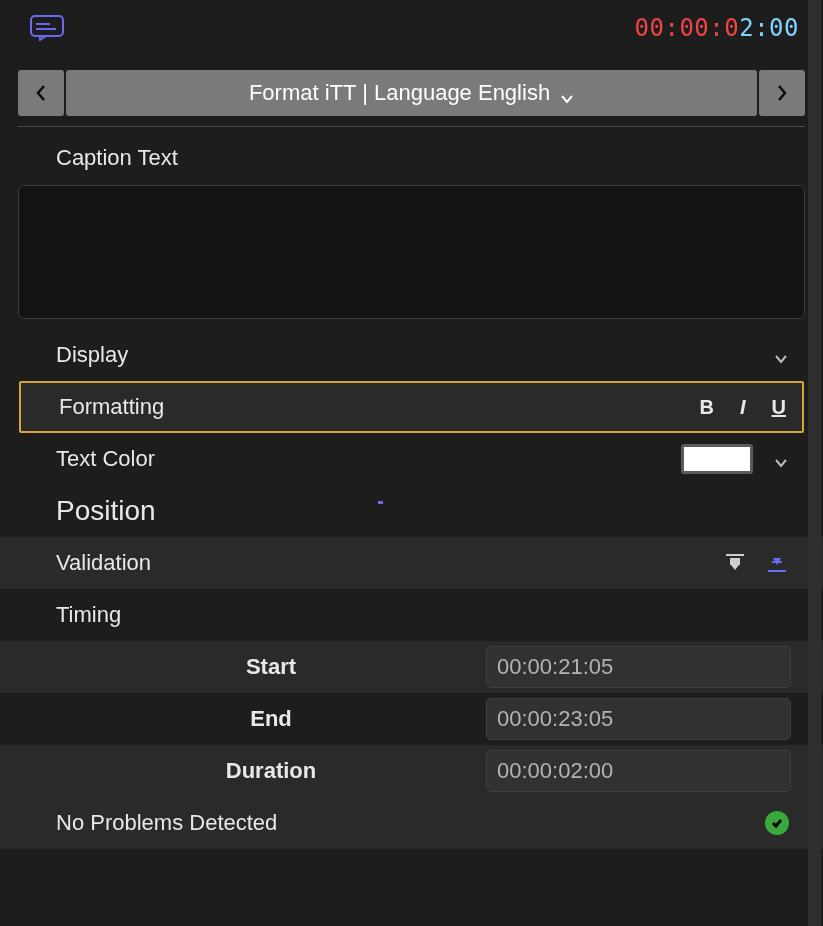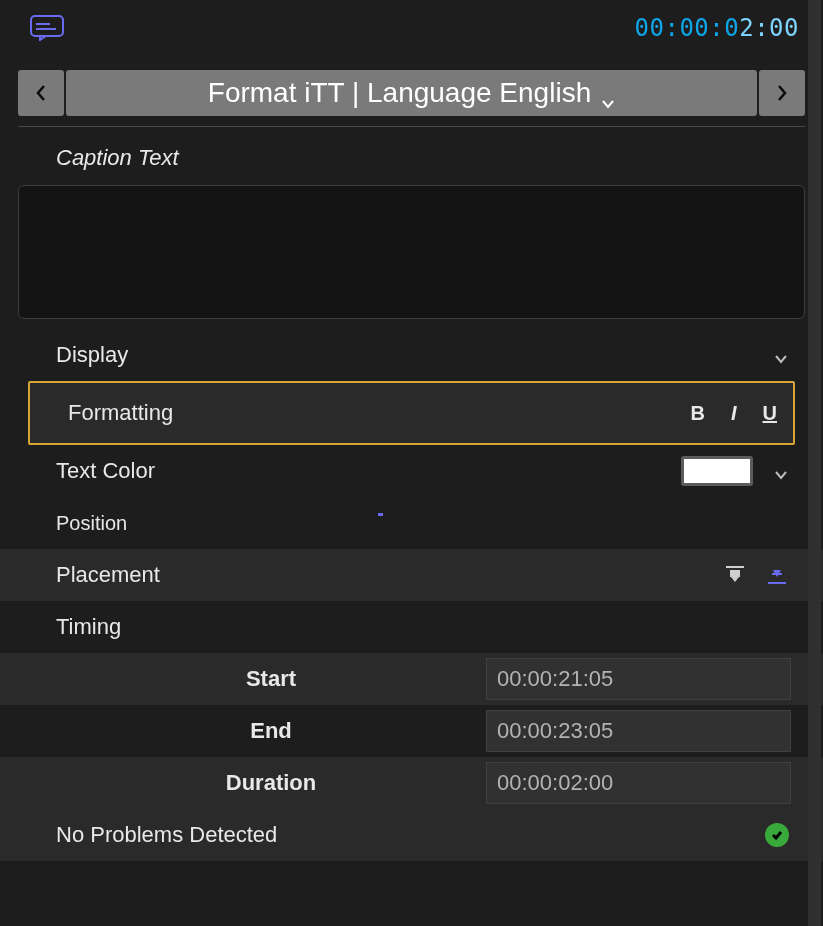--- a/index.html
+++ b/index.html
@@ -24,21 +24,21 @@
     align-items: center;
     justify-content: space-between;
     padding: 0 24px 0 30px;
   }
   .caption-icon svg { display:block; }
   .timecode {
     font-size: 24px;
     font-family: "SF Mono", Menlo, monospace;
     letter-spacing: 0.5px;
   }
-  .timecode .dim { color: #0ea5e9; }
+  .timecode .dim { color: #ef4444; }
   .timecode .lit { color: #7dd3fc; }
   .nav-row {
     display: flex;
     align-items: stretch;
     padding: 0 18px;
     gap: 2px;
     margin-top: 14px;
   }
   .nav-arrow {
     width: 46px;
@@ -53,35 +53,34 @@
   }
   .nav-arrow svg { fill:none; stroke:#0b0b0b; stroke-width:2.5; }
   .nav-title {
     flex: 1;
     background: #7a7a7a;
     border-radius: 3px;
     display: flex;
     align-items: center;
     justify-content: center;
     gap: 10px;
-    font-size: 28px;
+    font-size: 22px;
     color: #fff;
     cursor: pointer;
   }
   .nav-title .chev { width:14px; height:14px; }
   .nav-title .chev svg { stroke:#fff; stroke-width:2; fill:none; }
   .divider {
     border-top: 1px solid #4a4a4a;
     margin: 10px 18px 0 18px;
   }
   .section-label {
     padding: 18px 0 14px 56px;
     font-size: 22px;
     color: #e8e8e8;
-    font-style: italic;
   }
   .caption-textarea {
     margin: 0 18px;
     height: 134px;
     background: #141414;
     border: 1px solid #3c3c3c;
     border-radius: 6px;
   }
   .rows { padding-top: 10px; text-align: center; }
   .row {
@@ -91,23 +90,23 @@
     padding: 0 34px 0 56px;
     height: 52px;
     font-size: 22px;
   }
   .row.alt { background: #2a2a2a; }
   .row .label { color: #e8e8e8; }
   .row .controls { display:flex; align-items:center; gap: 20px; }
   .formatting-row {
     border: 2px solid #d9a43a;
     border-radius: 2px;
-    margin: 0 28px;
+    margin: 0 19px;
     padding: 0 16px 0 38px;
-    height: 64px;
+    height: 52px;
     display:flex;
     align-items:center;
     justify-content:space-between;
     background: #2a2a2a;
     font-size:22px;
   }
   .format-btns { display:flex; gap: 26px; align-items:center; }
   .fbtn { font-size:20px; font-weight:700; color:#e8e8e8; cursor:pointer; }
   .fbtn.italic { font-style: italic; font-weight:700; }
   .fbtn.underline { text-decoration: underline; font-weight:700; }
@@ -119,21 +118,21 @@
     background: #fff;
     border: 3px solid #5c5c5c;
     border-radius: 3px;
     cursor:pointer;
   }
   .position-row {
     height: 52px;
     display:flex;
     align-items:center;
     padding: 0 34px 0 56px;
-    font-size:20px;
+    font-size:28px;
     position:relative;
   }
   .pos-dot {
     position:absolute;
     left: 378px;
     top: 16px;
     width: 5px;
     height: 3px;
     background: #6a6af0;
   }
@@ -155,21 +154,21 @@
     font-size:22px;
   }
   .time-row.alt { background:#2a2a2a; }
   .time-row .label { flex: 0 0 430px; font-weight: bold; }
   .time-input {
     flex:1;
     max-width: 305px;
     height:42px;
     background:#313131;
     border:1px solid #3f3f3f;
-    border-radius:0;
+    border-radius:5px;
     padding: 0 10px;
     display:flex;
     align-items:center;
     color:#b3b3b3;
     font-size:22px;
     font-family: inherit;
   }
   .validation-row {
     display:flex;
     align-items:center;
@@ -272,21 +271,21 @@
         </span>
       </div>
     </div>
 
     <div class="position-row">
       <span class="label">Position</span>
       <span class="pos-dot"></span>
     </div>
 
     <div class="row alt">
-      <span class="label">Placement</span>
+      <span class="label">Validation</span>
       <div class="placement-icons">
         <span class="place-icon">
           <svg width="22" height="22" viewBox="0 0 22 22">
             <line x1="2" y1="3" x2="20" y2="3" stroke="#cfcfcf" stroke-width="2"></line>
             <rect x="6" y="6" width="10" height="7" fill="#cfcfcf"></rect>
             <polygon points="11,18 7,13 15,13" fill="#cfcfcf"></polygon>
           </svg>
         </span>
         <span class="place-icon">
           <svg width="22" height="22" viewBox="0 0 22 22">

